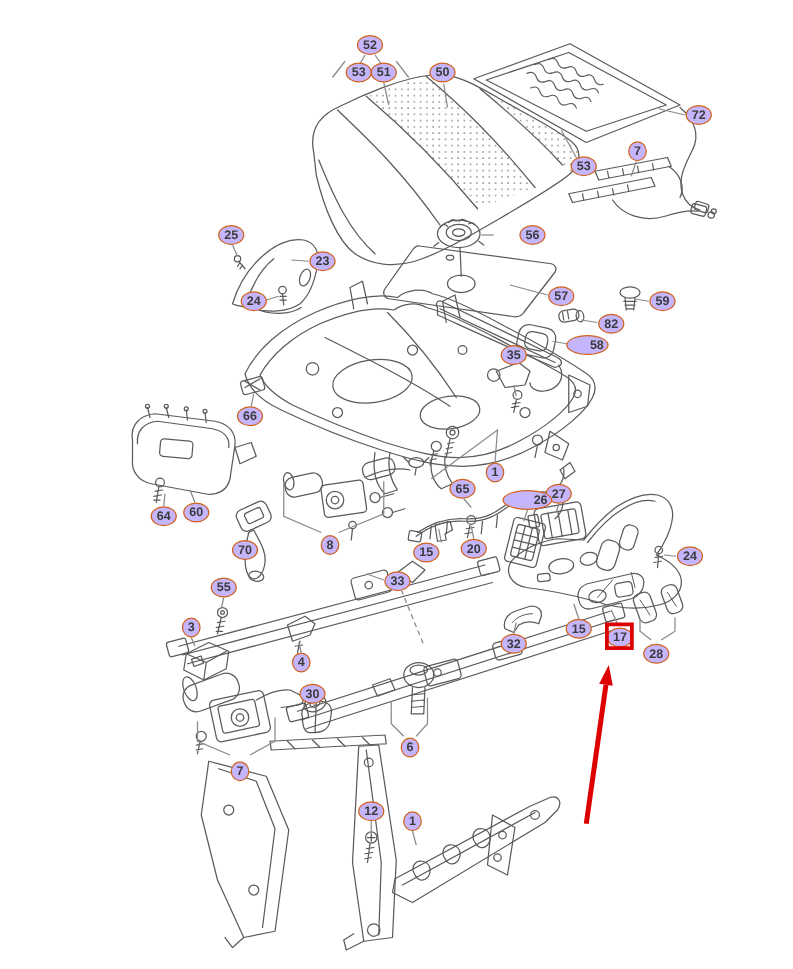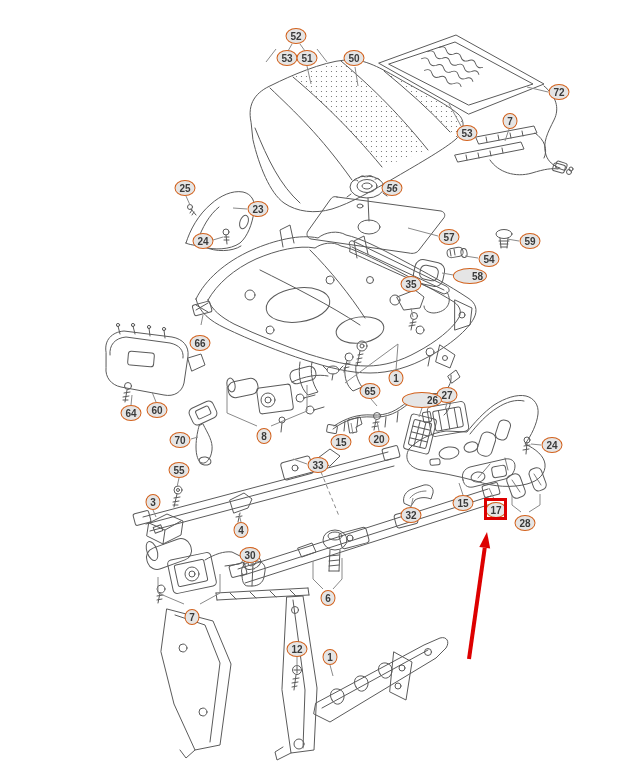--- a/index.html
+++ b/index.html
@@ -2,21 +2,21 @@
 <html><head>
 <meta charset="utf-8">
 <style>
   html,body{margin:0;padding:0;background:#ffffff;}
   #canvas{position:relative;width:634px;height:775px;background:#ffffff;overflow:hidden;
           font-family:"Liberation Sans",sans-serif;}
   #art,#overlay{position:absolute;left:0;top:0;}
   #overlay{pointer-events:none;}
   .callout{position:absolute;transform:translate(-50%,-50%);box-sizing:border-box;
            height:16px;min-width:15px;padding:0 3px;border:1.6px solid #d2611c;border-radius:50%;
-           background:#e5e5e5;color:#3a3a3a;font:bold 10px "Liberation Sans",sans-serif;
+           background:#c4b5fd;color:#3a3a3a;font:bold 10px "Liberation Sans",sans-serif;
            display:flex;align-items:center;justify-content:center;cursor:pointer;z-index:3;}
   .callout.w2{min-width:21px;}
   .hlbox{position:absolute;box-sizing:border-box;border:3px solid #dd0000;background:transparent;z-index:4;}
 </style>
 </head>
 <body>
 
 <div id="canvas">
 
   <svg id="art" width="634" height="775" viewBox="0 0 634 775">
@@ -399,37 +399,37 @@
 
   <div id="callouts">
       <div class="callout w2" style="left: 296px; top: 36px;">52</div>
       <div class="callout w2" style="left: 287px; top: 58px;">53</div>
       <div class="callout w2" style="left: 307px; top: 58px;">51</div>
       <div class="callout w2" style="left: 354px; top: 58px;">50</div>
       <div class="callout w2" style="left: 559px; top: 92px;">72</div>
       <div class="callout" style="left: 510px; top: 121px;">7</div>
       <div class="callout w2" style="left: 467px; top: 133px;">53</div>
       <div class="callout w2" style="left: 185px; top: 188px;">25</div>
-      <div class="callout w2" style="left: 392px; top: 188px; font-style: italic;">56</div>
+      <div class="callout w2" style="left: 426px; top: 188px;">56</div>
       <div class="callout w2" style="left: 258px; top: 209px;">23</div>
       <div class="callout w2" style="left: 449px; top: 237px;">57</div>
       <div class="callout w2" style="left: 530px; top: 241px;">59</div>
       <div class="callout w2" style="left: 203px; top: 241px;">24</div>
-      <div class="callout w2" style="left: 489px; top: 259px;">54</div>
+      <div class="callout w2" style="left: 489px; top: 259px;">82</div>
       <div class="callout w2" style="left: 470px; top: 276px; padding-left: 18px;">58</div>
       <div class="callout w2" style="left: 411px; top: 284px;">35</div>
-      <div class="callout w2" style="left: 200px; top: 343px;">66</div>
+      <div class="callout w2" style="left: 200px; top: 333px;">66</div>
       <div class="callout" style="left: 396px; top: 378px;">1</div>
       <div class="callout w2" style="left: 370px; top: 391px;">65</div>
       <div class="callout w2" style="left: 447px; top: 395px;">27</div>
       <div class="callout w2" style="left: 422px; top: 400px; padding-left: 24px;">26</div>
       <div class="callout w2" style="left: 157px; top: 410px;">60</div>
       <div class="callout w2" style="left: 131px; top: 413px;">64</div>
       <div class="callout" style="left: 264px; top: 436px;">8</div>
-      <div class="callout w2" style="left: 180px; top: 440px;">70</div>
+      <div class="callout w2" style="left: 196px; top: 440px;">70</div>
       <div class="callout w2" style="left: 379px; top: 439px;">20</div>
       <div class="callout w2" style="left: 341px; top: 442px;">15</div>
       <div class="callout w2" style="left: 552px; top: 445px;">24</div>
       <div class="callout w2" style="left: 318px; top: 465px;">33</div>
       <div class="callout w2" style="left: 179px; top: 470px;">55</div>
       <div class="callout" style="left: 153px; top: 502px;">3</div>
       <div class="callout w2" style="left: 463px; top: 503px;">15</div>
       <div class="callout w2" style="left: 496px; top: 510px;">17</div>
       <div class="callout w2" style="left: 411px; top: 515px;">32</div>
       <div class="callout w2" style="left: 525px; top: 523px;">28</div>

